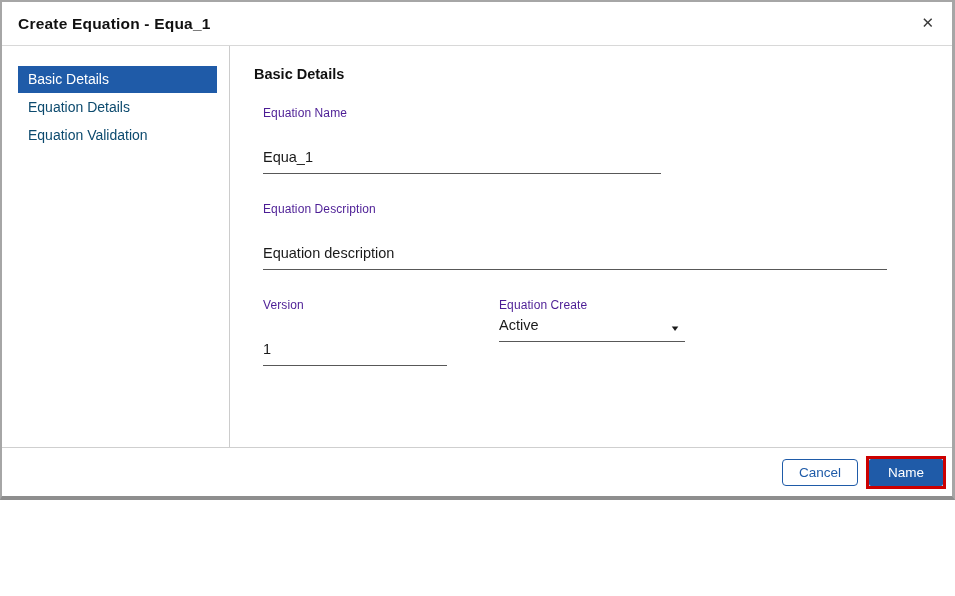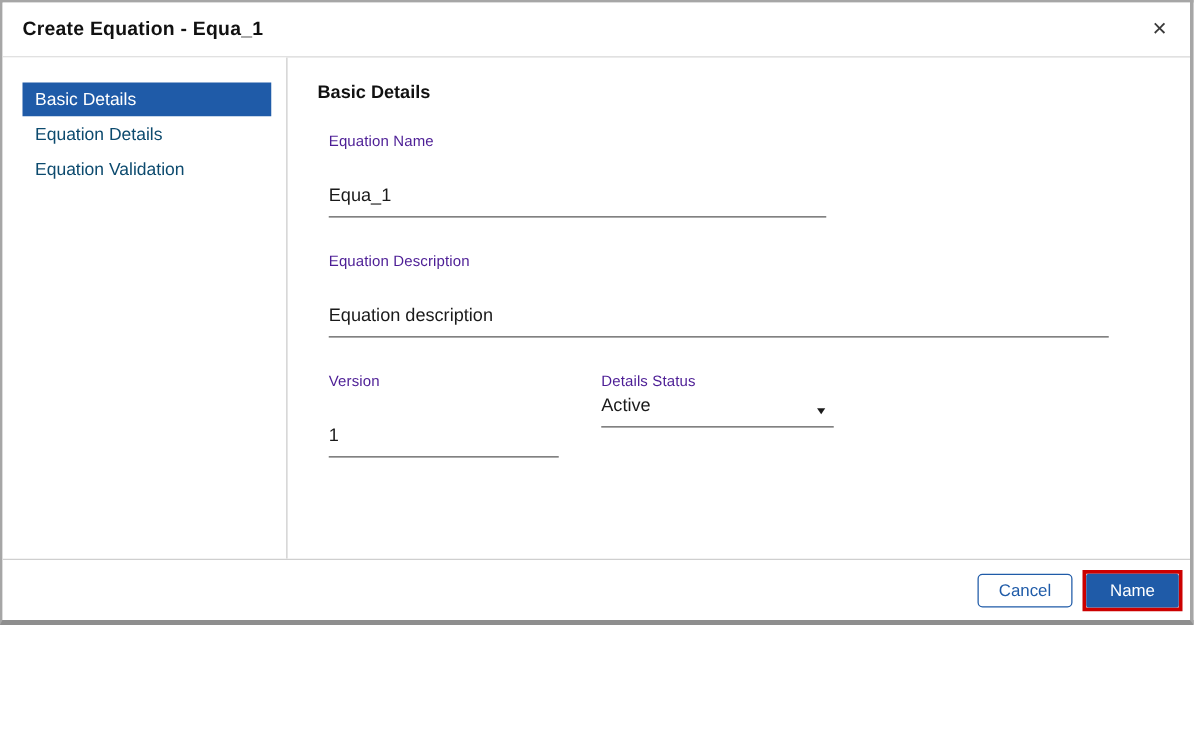--- a/index.html
+++ b/index.html
@@ -99,21 +99,21 @@
     padding: 1px 0 8px 0;
     background: transparent;
     outline: none;
     font-family: "Liberation Sans", "DejaVu Sans", sans-serif;
     margin-top: 28px;
   }
   .w-name { width: 398px; }
   .w-desc { width: 624px; }
   .w-version { width: 184px; }
   .w-status { width: 186px; }
-  .field-row { display: flex; }
+  .field-row { display: flex; gap: 18px; }
   .field-row .w-version { margin-right: 34px; }
 
   .select-box {
     display: flex;
     align-items: flex-end;
     justify-content: space-between;
     border-bottom: 1.5px solid #585858;
     padding: 1px 4px 8px 0;
     cursor: pointer;
   }
@@ -200,21 +200,21 @@
           <input type="text" value="Equation description" style="">
         </div>
 
         <div class="field-row">
           <div class="field w-version">
             <div class="label">Version</div>
             <input type="text" value="1" style="">
           </div>
 
           <div class="field w-status">
-            <div class="label">Details Status</div>
+            <div class="label">Equation Create</div>
             <div class="select-box">
               <span class="select-value">Active</span>
               <span class="caret">▼</span>
             </div>
           </div>
         </div>
 
       </div>
     </main>
   </div>

